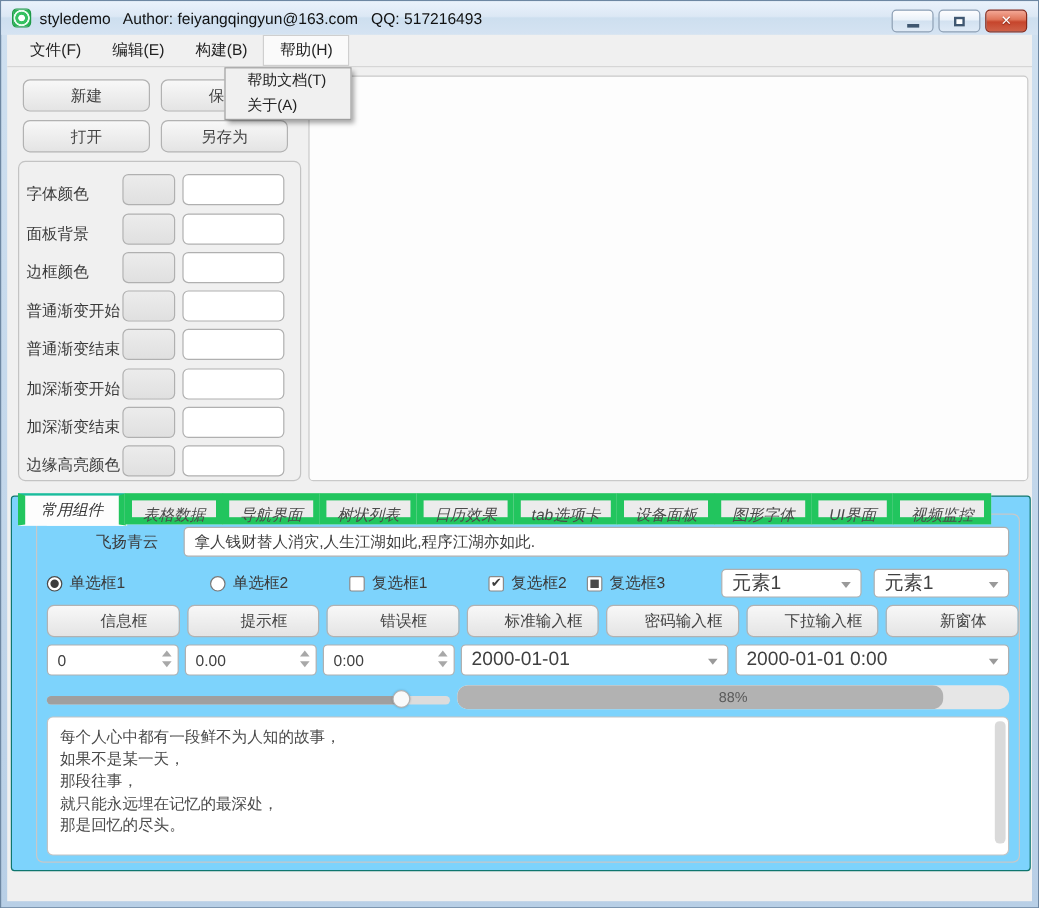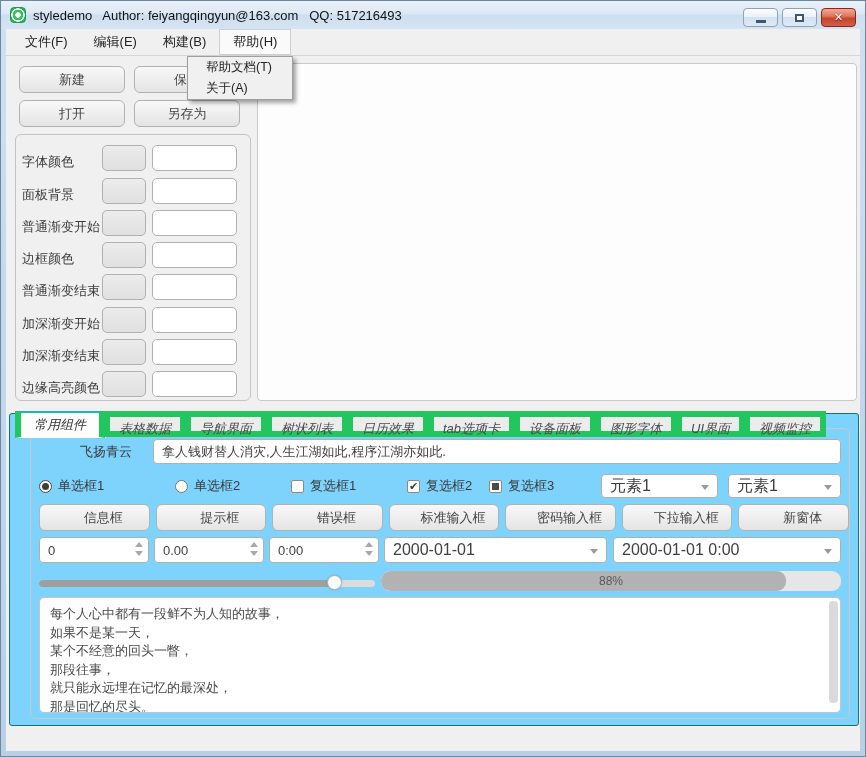--- a/index.html
+++ b/index.html
@@ -161,26 +161,26 @@
         <span class="cp-label">字体颜色</span>
         <div class="cp-btn"></div>
         <input class="cp-input" style="">
       </div>
       <div class="cp-row">
         <span class="cp-label">面板背景</span>
         <div class="cp-btn"></div>
         <input class="cp-input" style="">
       </div>
       <div class="cp-row">
+        <span class="cp-label">边框颜色</span>
+        <div class="cp-btn"></div>
+        <input class="cp-input" style="">
+      </div>
+      <div class="cp-row">
         <span class="cp-label">普通渐变开始</span>
-        <div class="cp-btn"></div>
-        <input class="cp-input" style="">
-      </div>
-      <div class="cp-row">
-        <span class="cp-label">边框颜色</span>
         <div class="cp-btn"></div>
         <input class="cp-input" style="">
       </div>
       <div class="cp-row">
         <span class="cp-label">普通渐变结束</span>
         <div class="cp-btn"></div>
         <input class="cp-input" style="">
       </div>
       <div class="cp-row">
         <span class="cp-label">加深渐变开始</span>
@@ -297,21 +297,20 @@
           <div class="slider-handle" style="left: 88%;"></div>
         </div>
         <div class="progress">
           <div class="progress-fill" style="width: 88%;"></div>
           <div class="progress-label">88%</div>
         </div>
 
         <div class="textarea">
           <div>每个人心中都有一段鲜不为人知的故事，</div>
           <div>如果不是某一天，</div>
-          <div>某个不经意的回头一瞥，</div>
           <div>那段往事，</div>
           <div>就只能永远埋在记忆的最深处，</div>
           <div>那是回忆的尽头。</div>
           <div class="v-scrollbar">
             <div class="v-thumb"></div>
           </div>
         </div>
       </div>
     </div>
 

